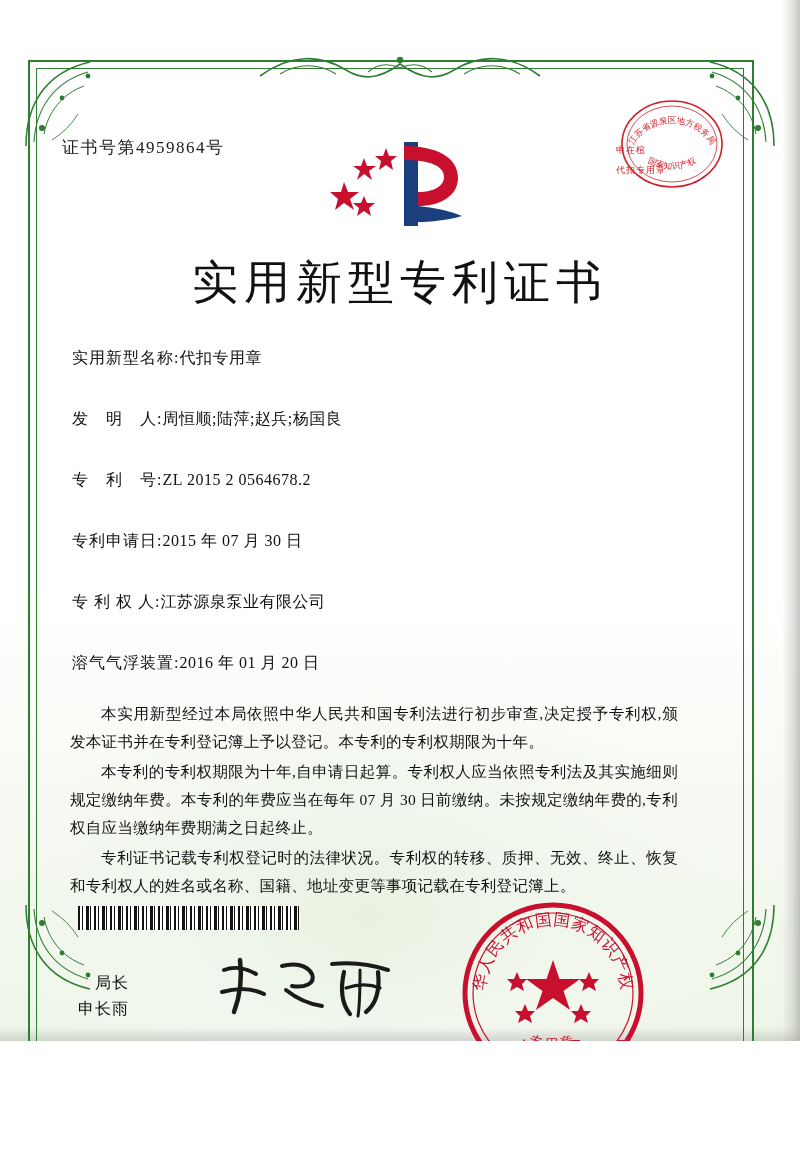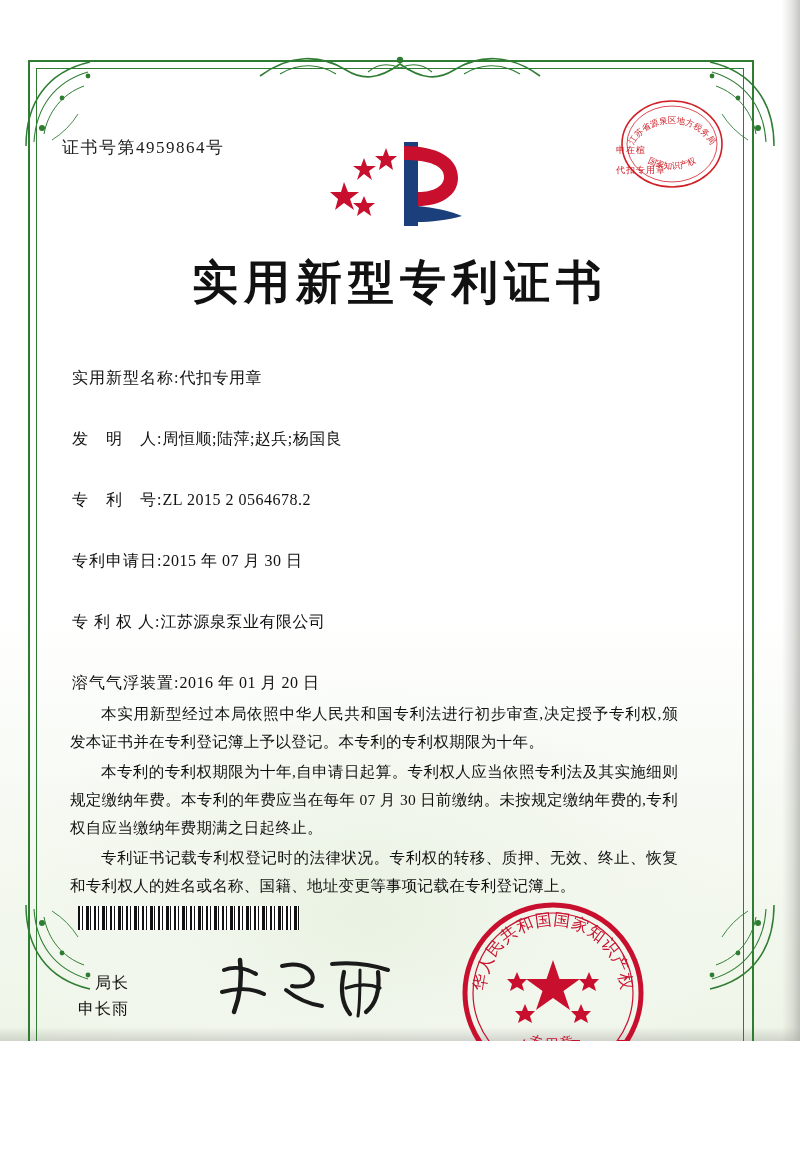--- a/index.html
+++ b/index.html
@@ -100,30 +100,30 @@
   .oval-stamp .t2 { top: 48px; }
   .oval-stamp .t3 { top: 60px; margin-top: 8px; }
 
   
   .title {
     position: absolute;
     left: 0; right: 0;
     top: 252px;
     text-align: center;
     font-size: 46px;
-    font-weight: bold;
+    font-weight: normal;
     letter-spacing: 6px;
     color: #111;
     font-family: "DejaVu Serif", "Liberation Serif", serif;
   }
 
   
   .fields {
     position: absolute;
-    left: 72px; top: 368px;
+    left: 72px; top: 348px;
     width: 600px;
     font-family: Liberation Serif, serif;
   }
   .field {
     display: flex;
     align-items: baseline;
     margin-bottom: 40px;
     font-size: 16px;
     color: #111;
   }

